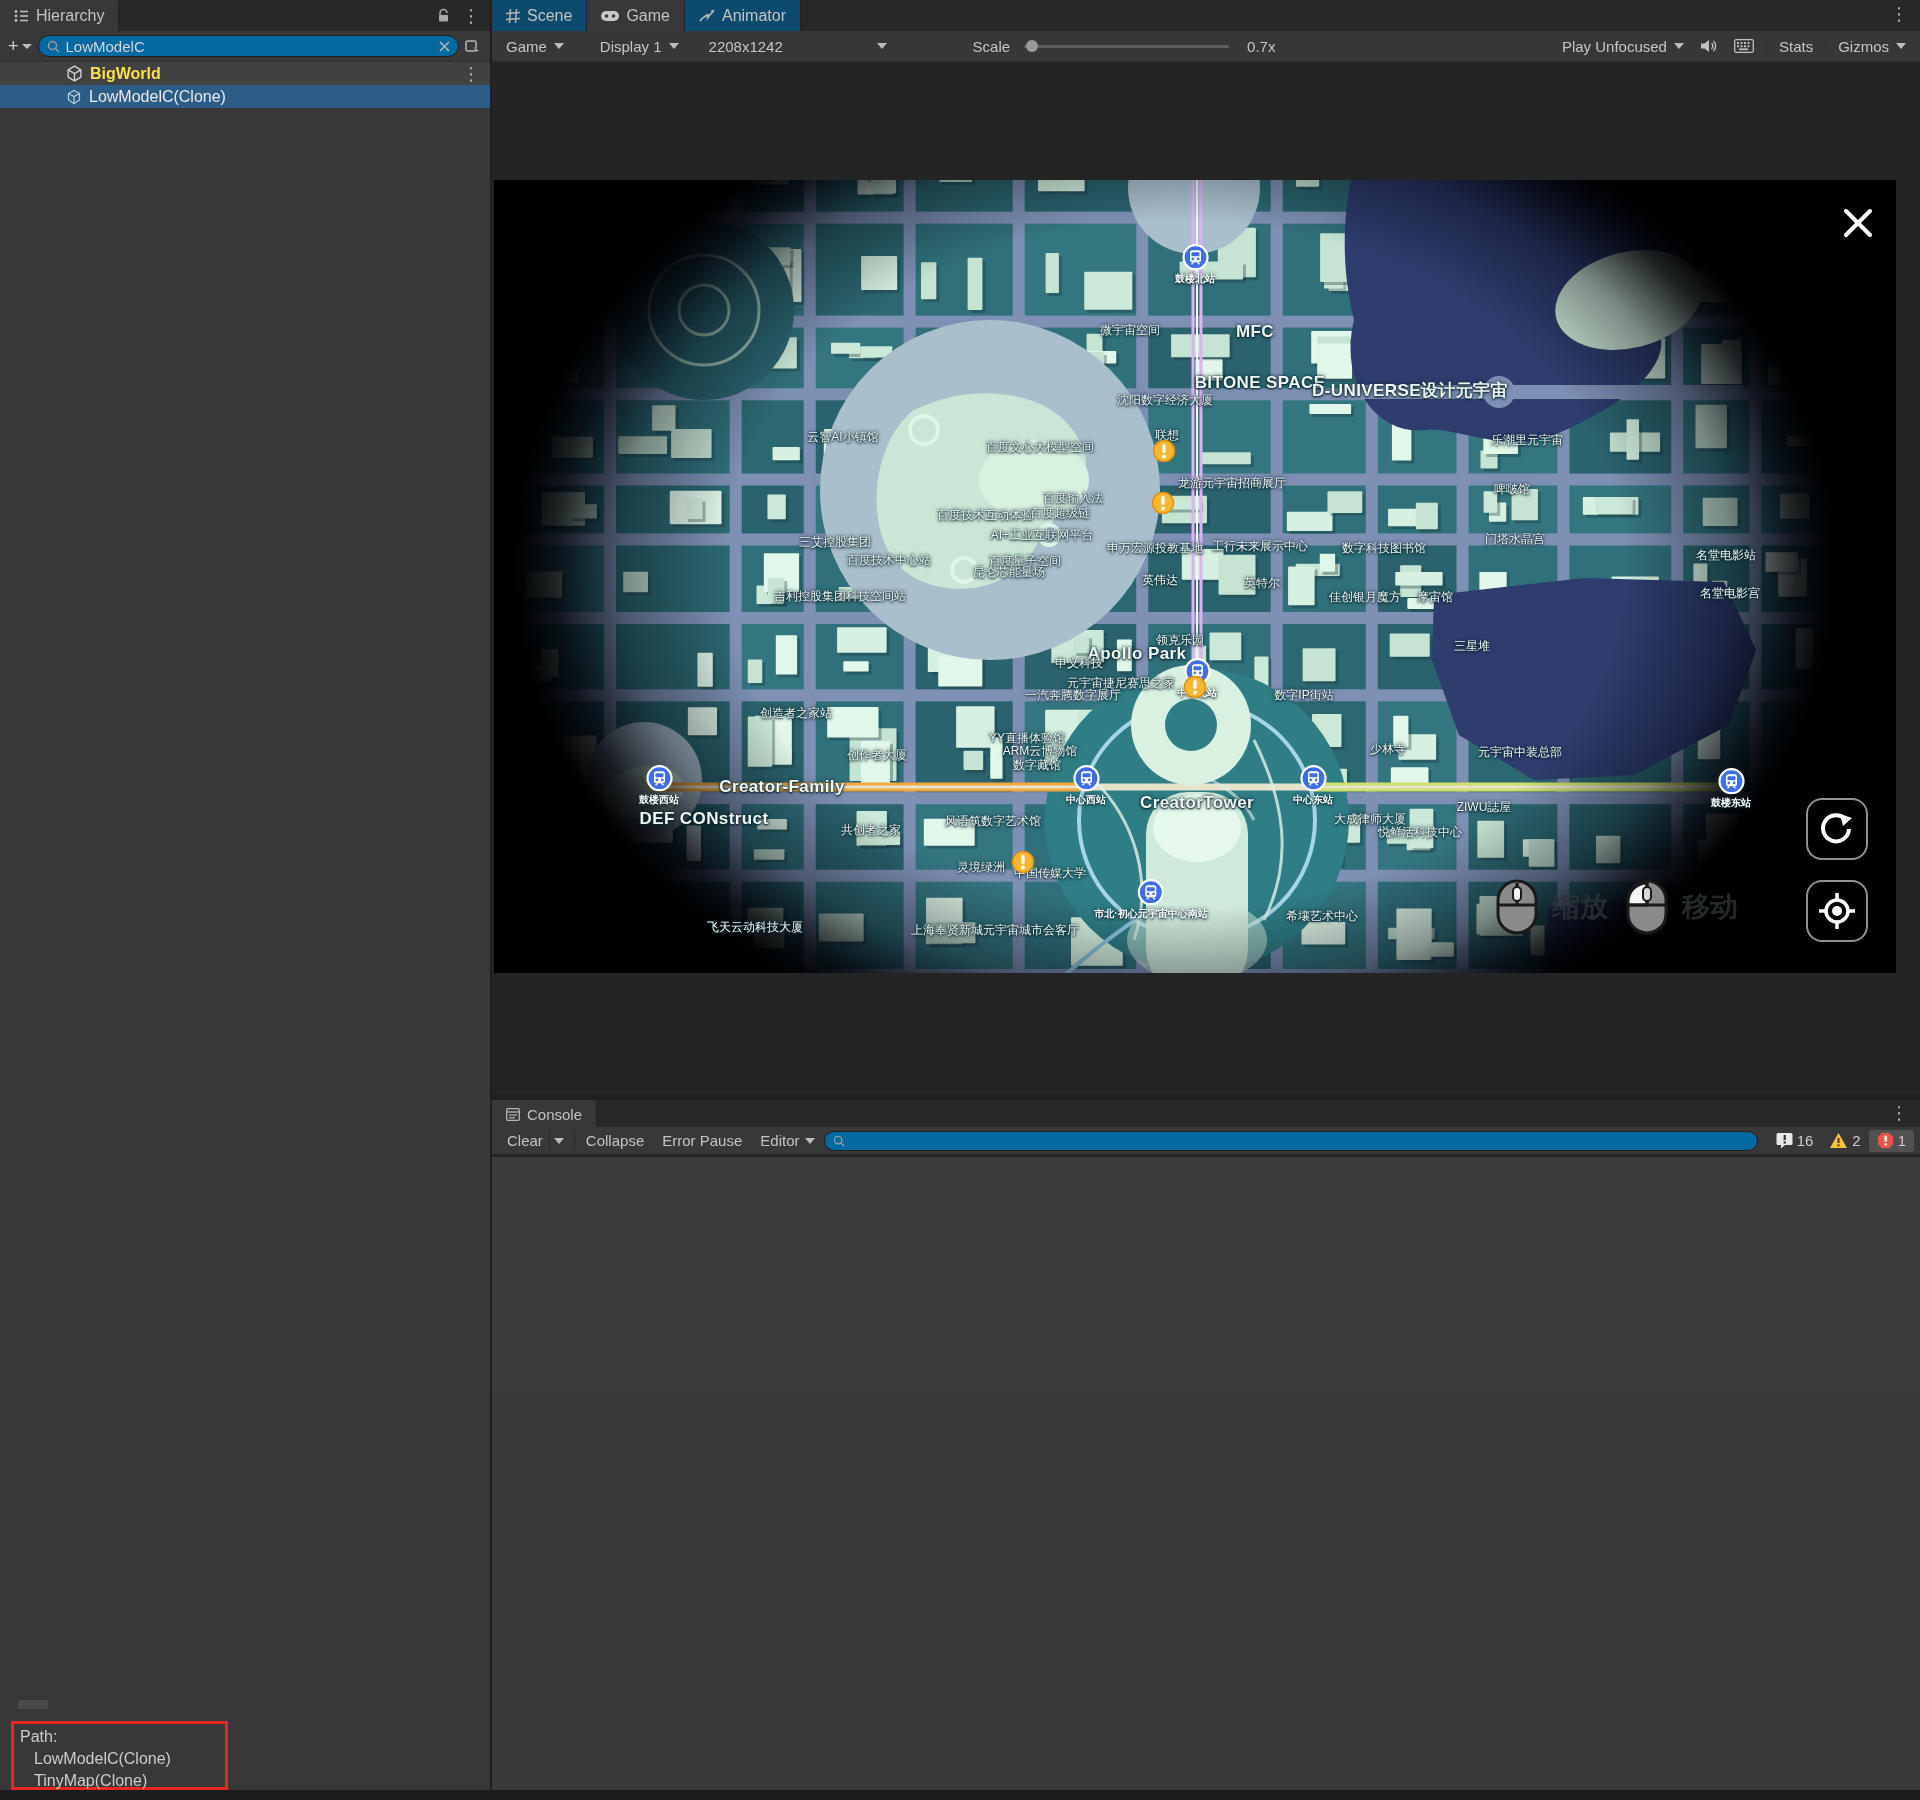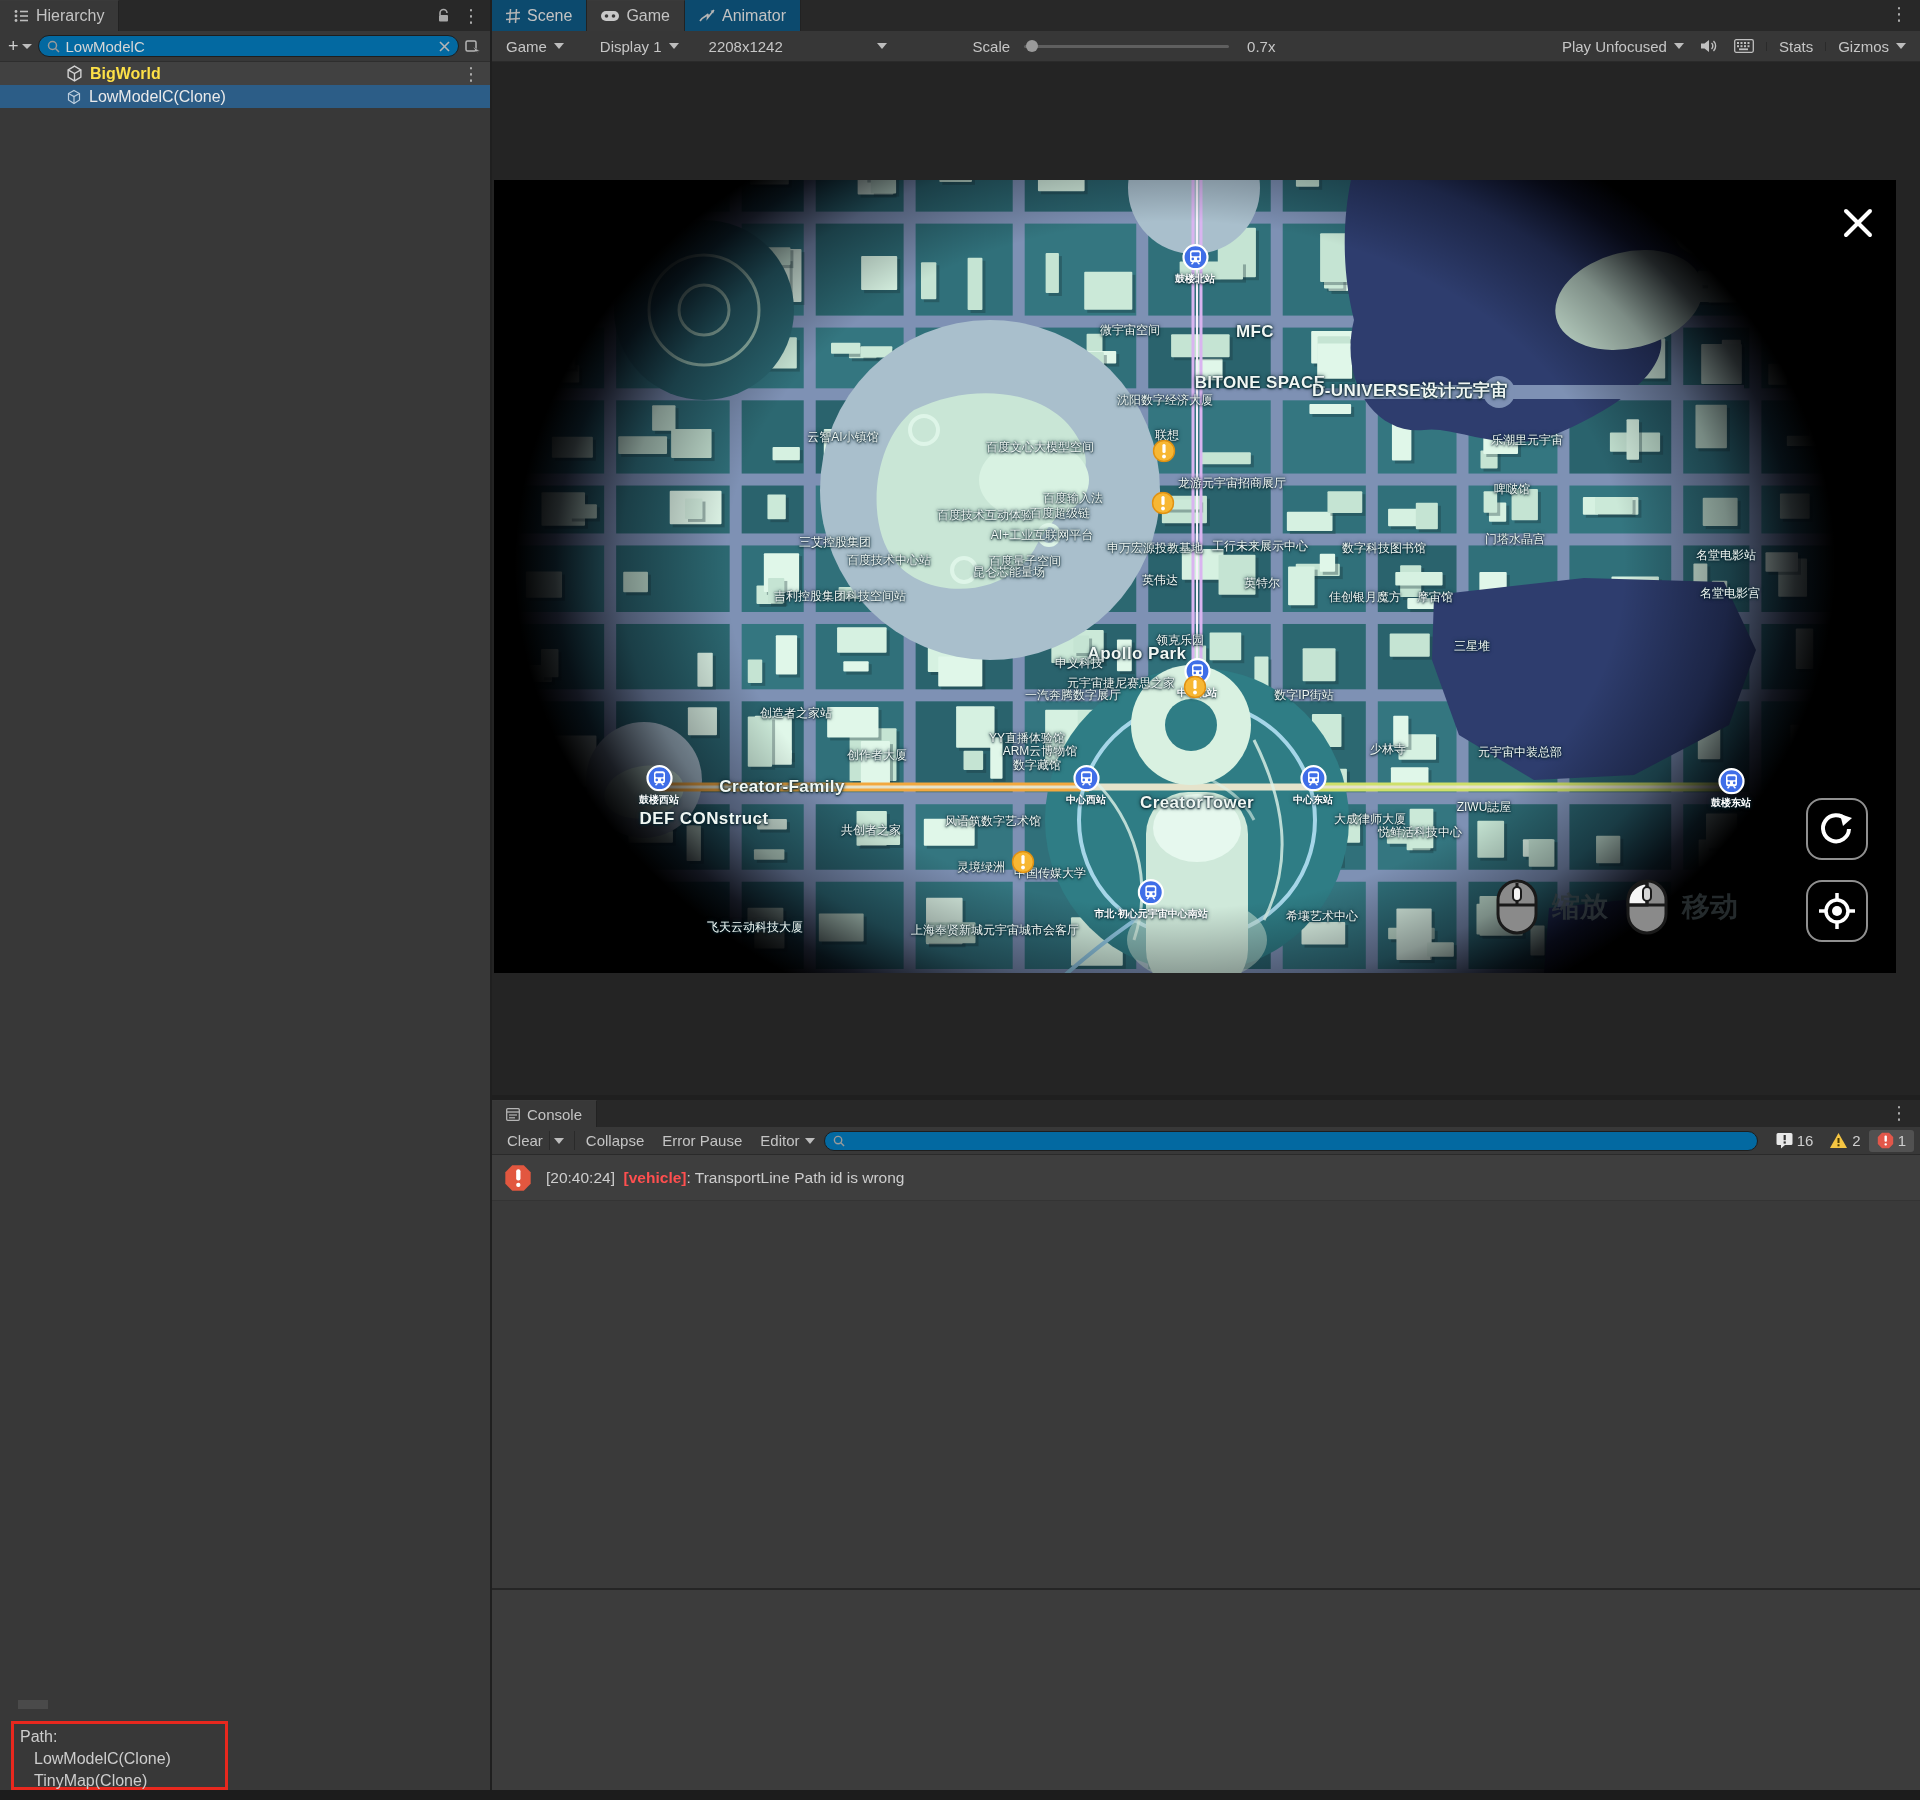--- a/index.html
+++ b/index.html
@@ -1297,26 +1297,16 @@
     </div>
     <div class="badge pressed">
       <svg width="17" height="17" viewBox="0 0 17 17">
           <path d="M5,0.8 h7 l4.2,4.2 v7 l-4.2,4.2 h-7 L0.8,12 V5 Z" fill="#e2574a"></path>
           <rect x="7.5" y="3.4" width="2.4" height="6.4" rx="1" fill="#fff"></rect>
           <rect x="7.5" y="11.2" width="2.4" height="2.4" rx="1" fill="#fff"></rect>
         </svg>
       <span>1</span>
     </div>
   </div>
-  <div id="log-list">
-    <div class="logrow">
-      <svg width="28" height="28" viewBox="0 0 17 17">
-          <path d="M5,0.8 h7 l4.2,4.2 v7 l-4.2,4.2 h-7 L0.8,12 V5 Z" fill="#e2573f"></path>
-          <rect x="7.4" y="3.2" width="2.6" height="6.8" rx="1.2" fill="#fff"></rect>
-          <rect x="7.4" y="11.4" width="2.6" height="2.6" rx="1.2" fill="#fff"></rect>
-        </svg>
-      <span><span>[20:40:24]</span>&nbsp;&nbsp;<span class="tag">[vehicle]</span><span>: TransportLine Path id is wrong</span></span>
-    </div>
-  </div>
   <div id="c-split"></div>
   <div id="c-detail" style="height:233px;"></div>
 </div>
 <div id="bottombar" class="abs"></div>
 
 </body></html>

